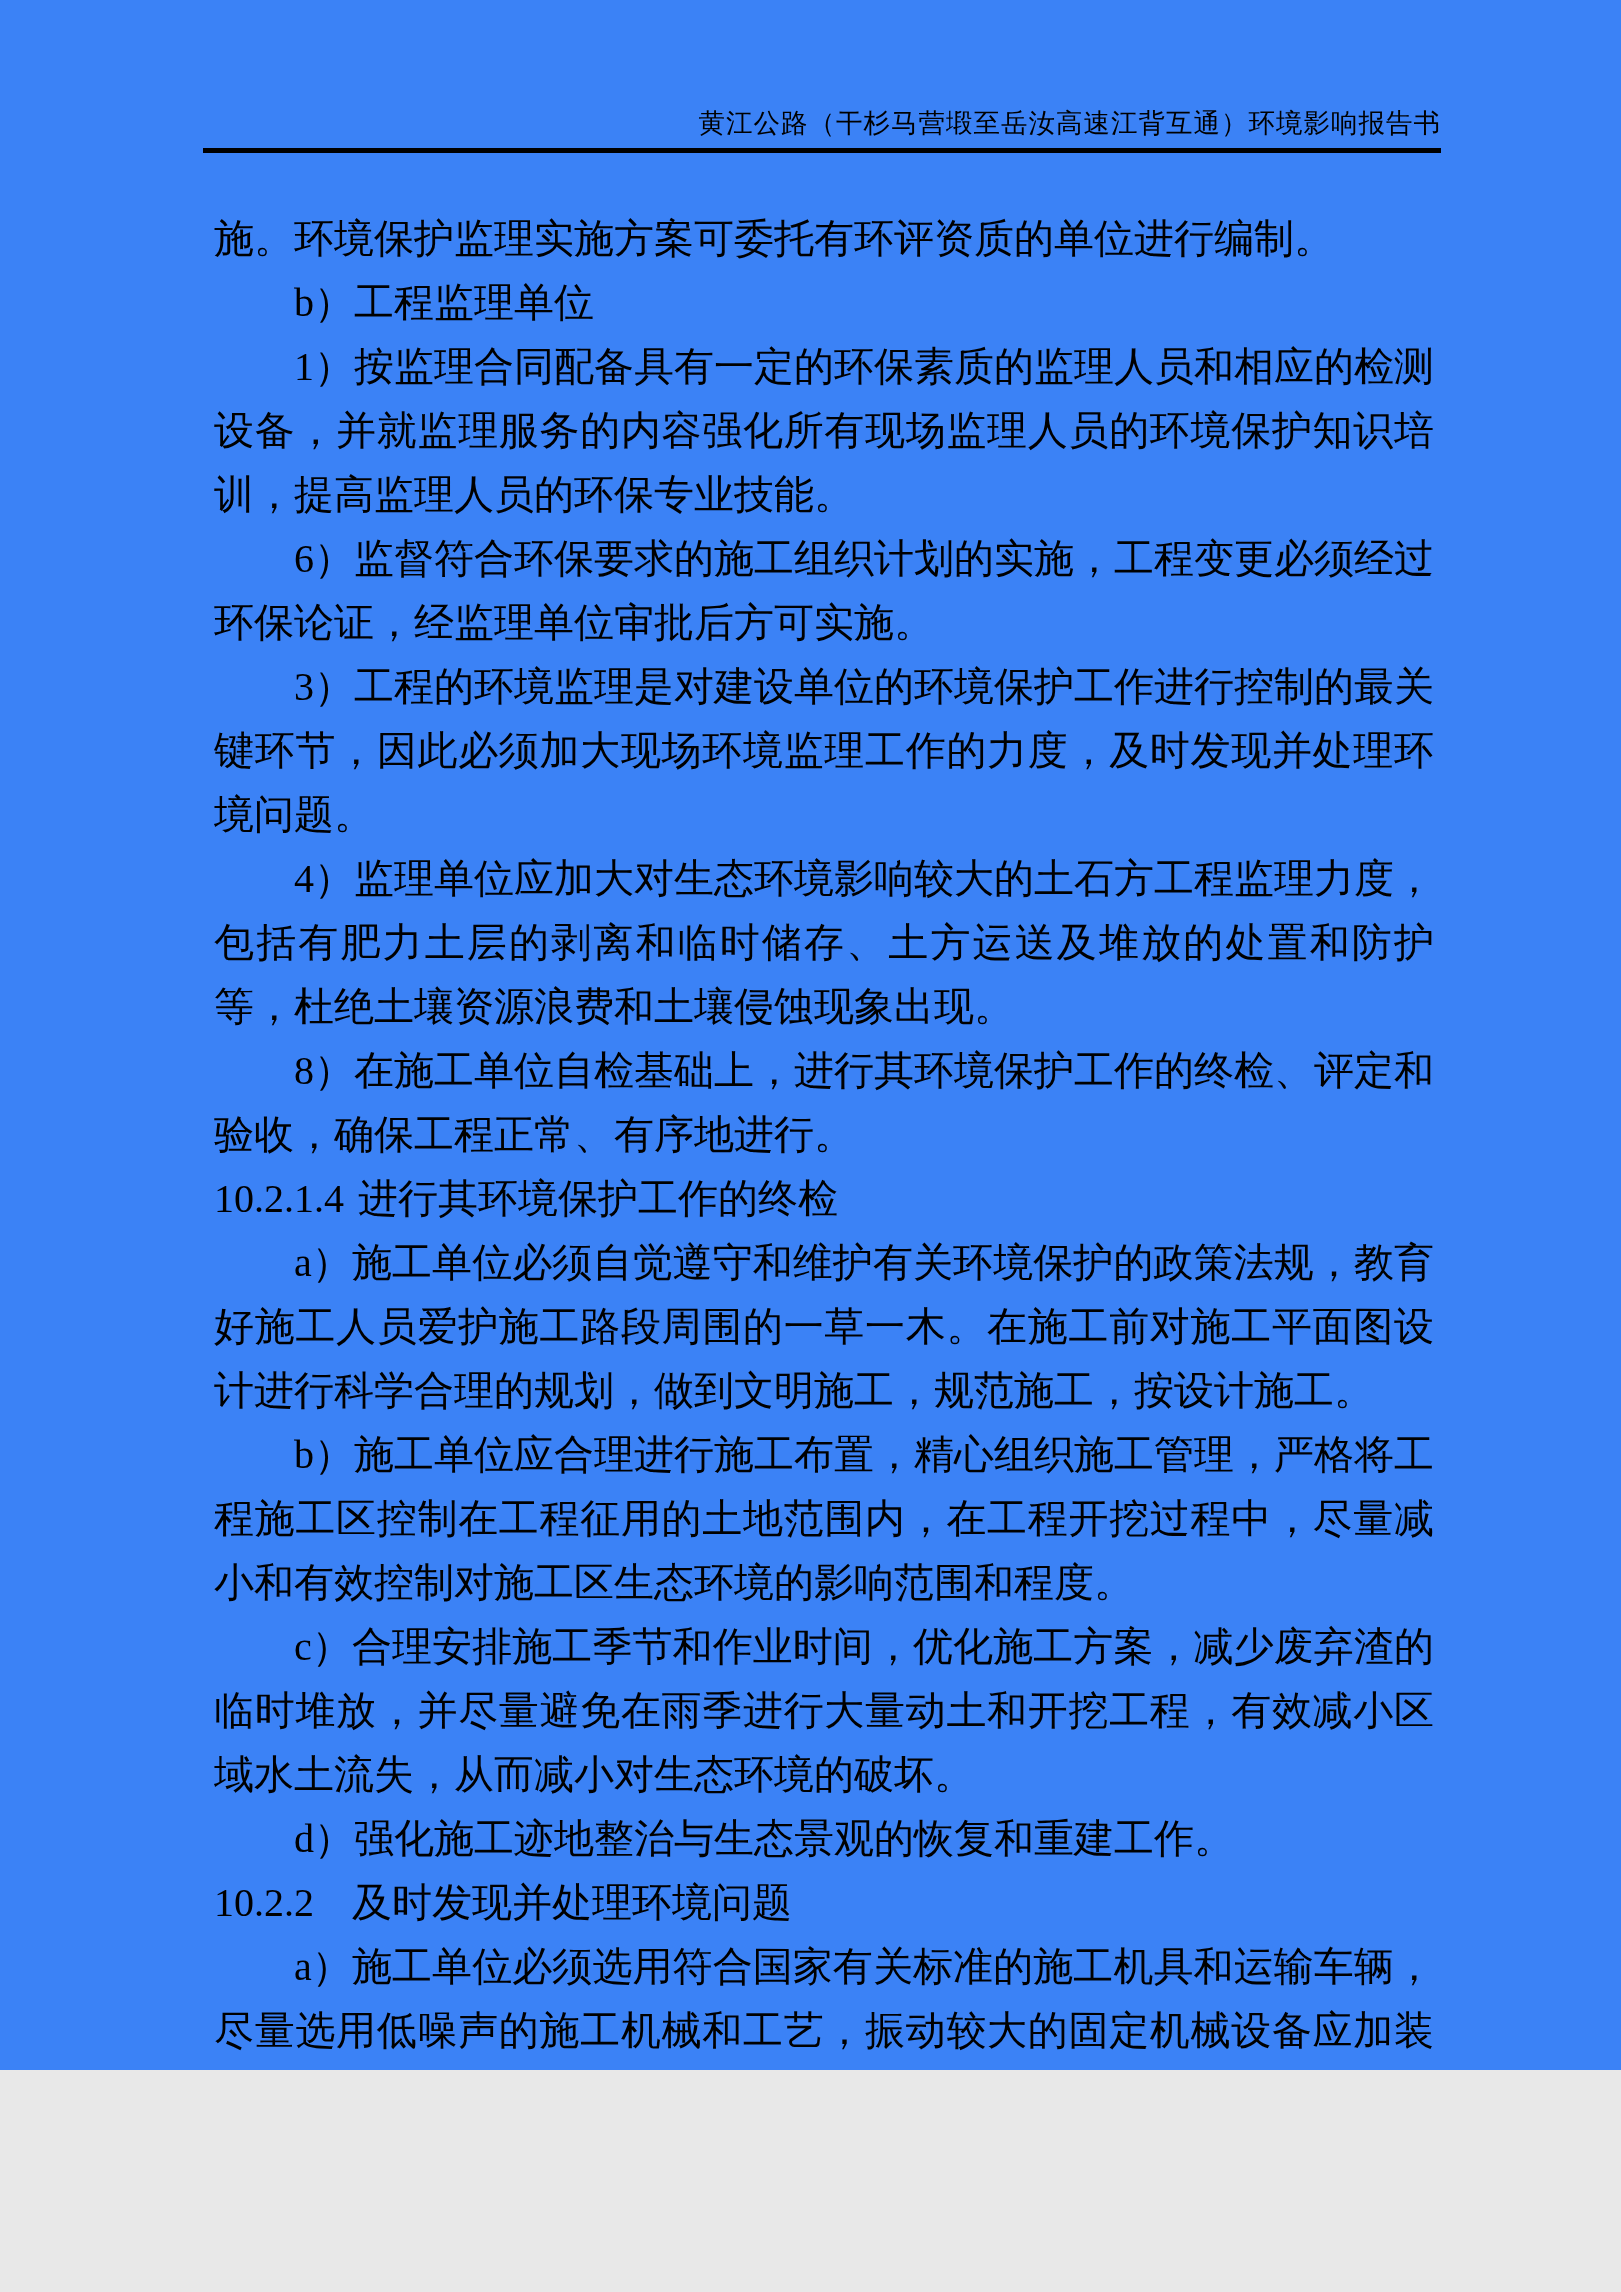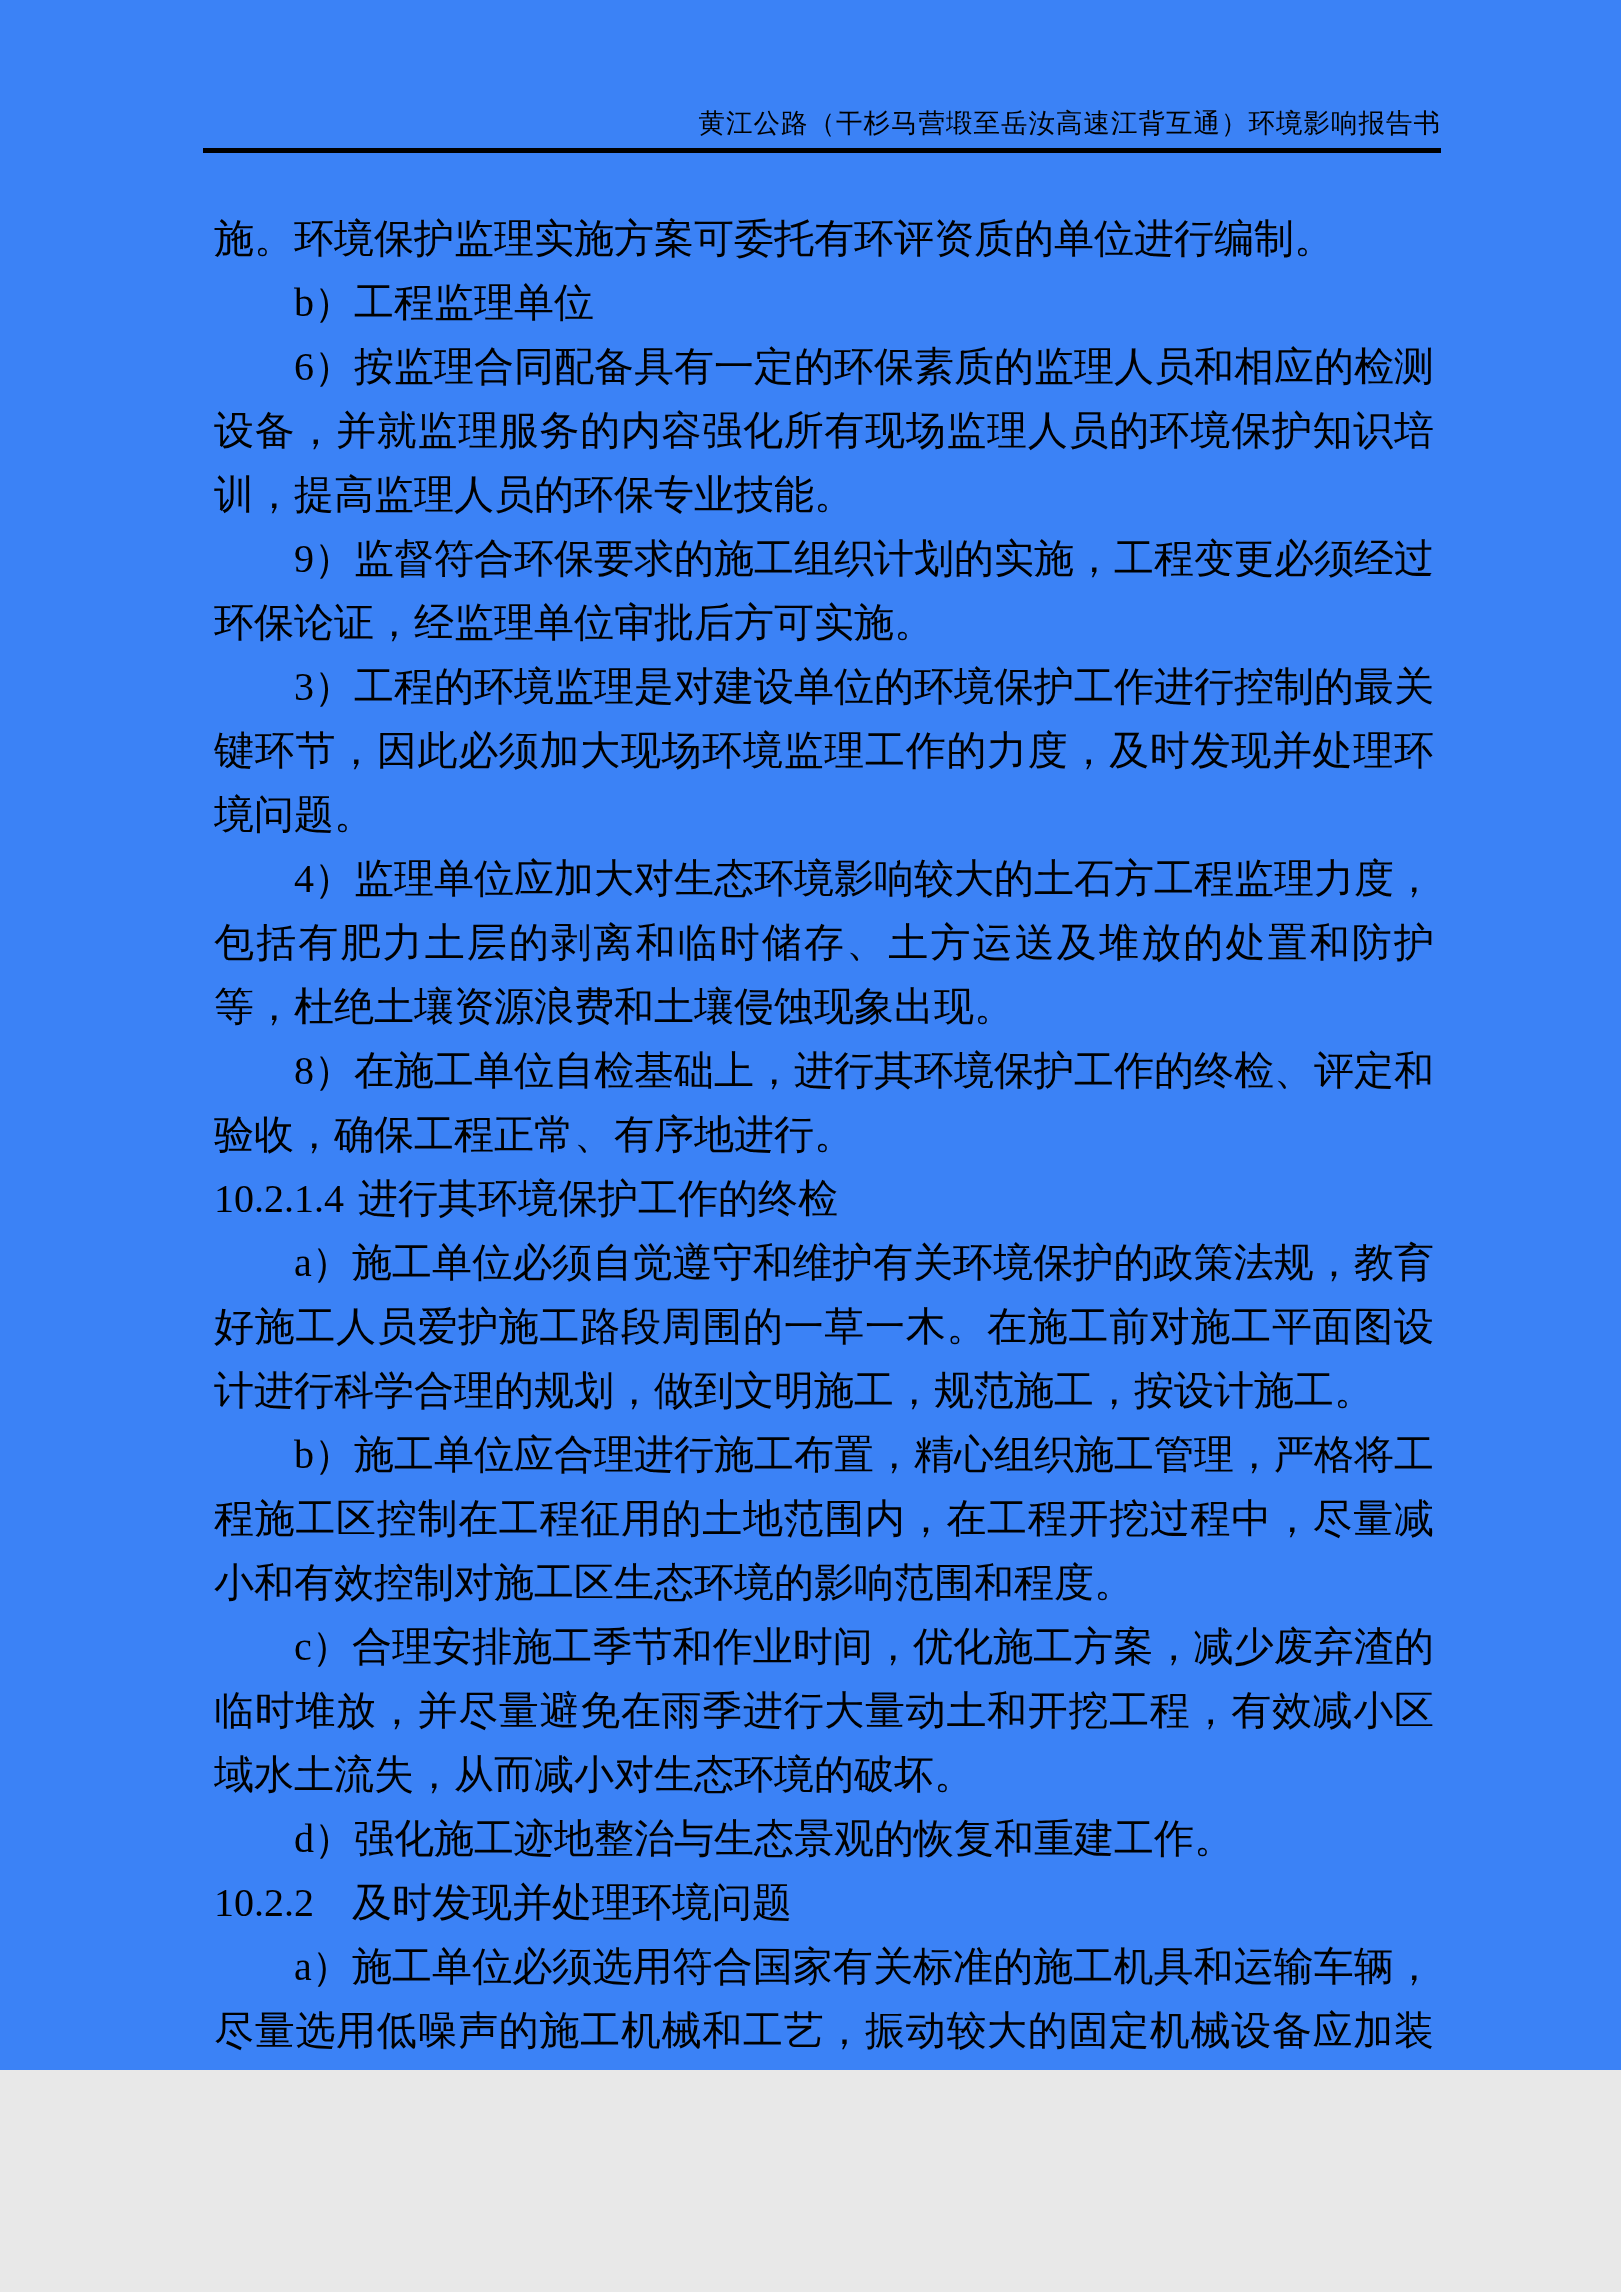--- a/index.html
+++ b/index.html
@@ -67,23 +67,23 @@
   <div class="page-header">
     <span>黄江公路（干杉马营塅至岳汝高速江背互通）环境影响报告书</span>
   </div>
 
   <div class="body-text">
 
     <p>施。环境保护监理实施方案可委托有环评资质的单位进行编制。</p>
 
     <p class="para-indent">b）工程监理单位</p>
 
-    <p class="para-indent">6）按监理合同配备具有一定的环保素质的监理人员和相应的检测设备，并就监理服务的内容强化所有现场监理人员的环境保护知识培训，提高监理人员的环保专业技能。</p>
+    <p class="para-indent">1）按监理合同配备具有一定的环保素质的监理人员和相应的检测设备，并就监理服务的内容强化所有现场监理人员的环境保护知识培训，提高监理人员的环保专业技能。</p>
 
-    <p class="para-indent">9）监督符合环保要求的施工组织计划的实施，工程变更必须经过环保论证，经监理单位审批后方可实施。</p>
+    <p class="para-indent">6）监督符合环保要求的施工组织计划的实施，工程变更必须经过环保论证，经监理单位审批后方可实施。</p>
 
     <p class="para-indent">3）工程的环境监理是对建设单位的环境保护工作进行控制的最关键环节，因此必须加大现场环境监理工作的力度，及时发现并处理环境问题。</p>
 
     <p class="para-indent">4）监理单位应加大对生态环境影响较大的土石方工程监理力度，包括有肥力土层的剥离和临时储存、土方运送及堆放的处置和防护等，杜绝土壤资源浪费和土壤侵蚀现象出现。</p>
 
     <p class="para-indent">8）在施工单位自检基础上，进行其环境保护工作的终检、评定和验收，确保工程正常、有序地进行。</p>
 
     <h3 class="section-heading">
       <span>10.2.1.4</span><span class="heading-gap-small">进行其环境保护工作的终检</span>
     </h3>

